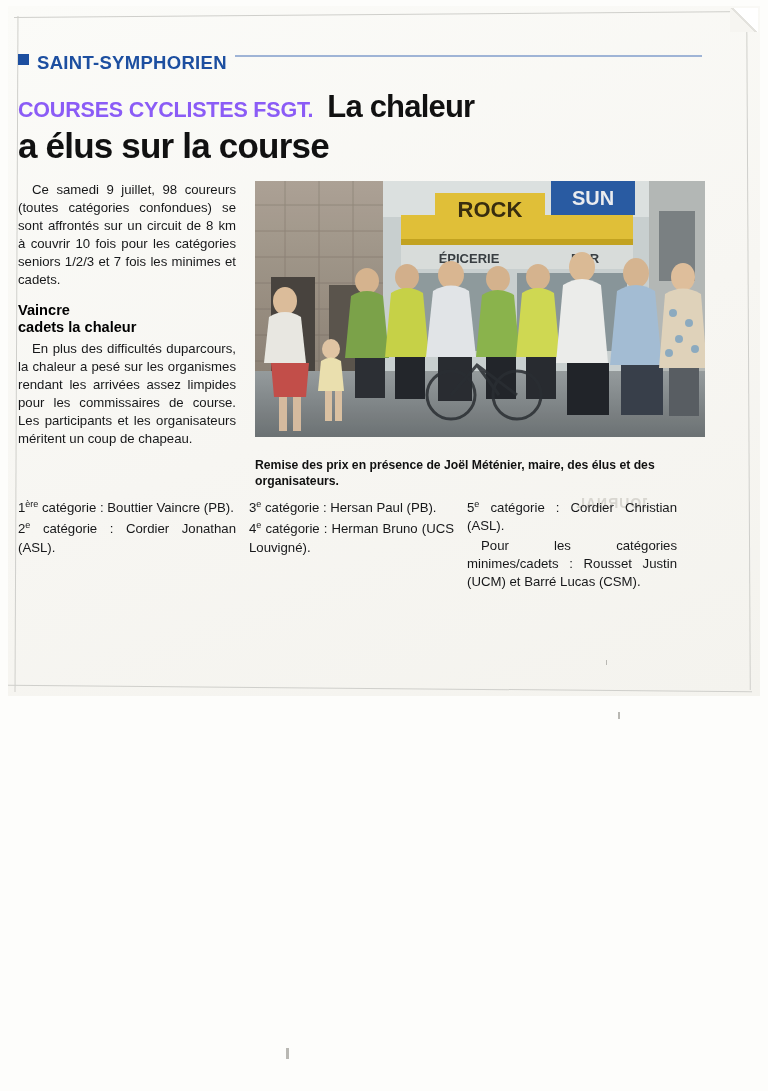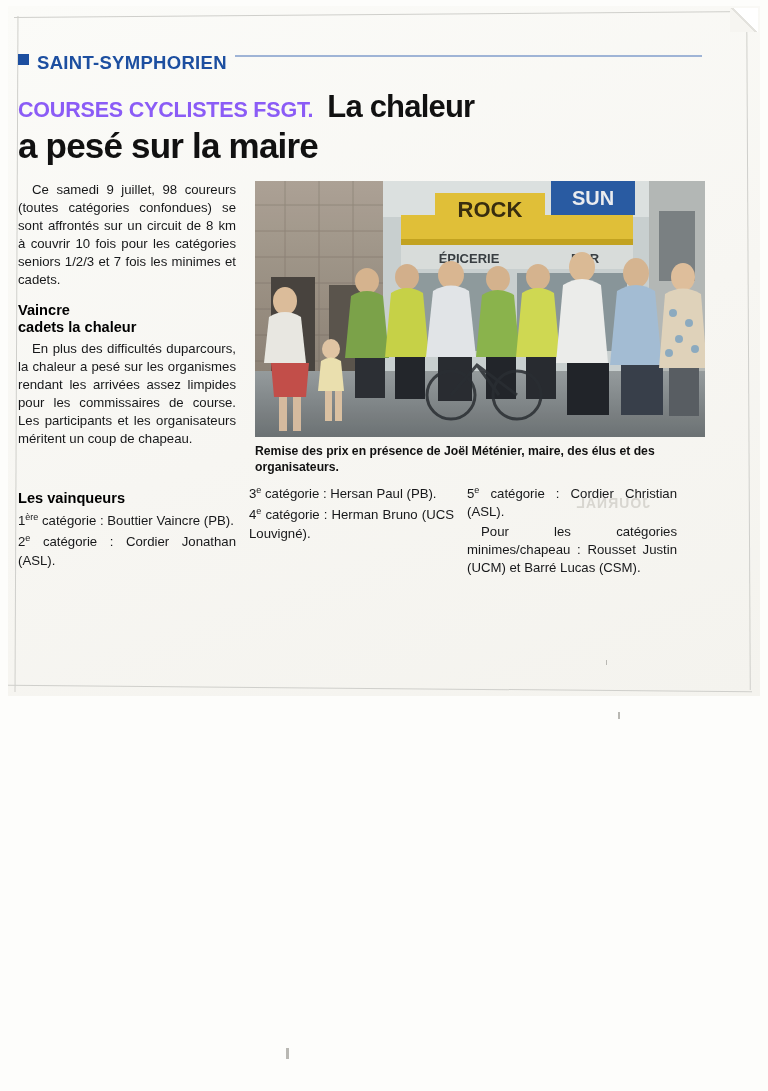--- a/index.html
+++ b/index.html
@@ -158,21 +158,21 @@
     position: relative;
     overflow: hidden;
     background: #9aa7ae;
     border: 0;
   }
   #photo-caption {
     font-size: 12.2px;
     font-weight: bold;
     line-height: 1.3;
     color: #111;
-    margin-top: 7px;
+    margin-top: 21px;
     width: 436px;
   }
 
   
   #lower-zone {
     display: flex;
     margin-top: 8px;
     padding-left: 4px;
     gap: 13px;
   }
@@ -229,21 +229,21 @@
       <div id="locality-square"></div>
       <div id="locality-name">SAINT-SYMPHORIEN</div>
       <div id="locality-rule"></div>
     </div>
 
     <div id="headline-block">
       <div id="kicker-line">
         <div id="kicker">COURSES CYCLISTES FSGT.</div>
         <div id="headline-1">La chaleur</div>
       </div>
-      <div id="headline-2">a pesé sur la maire</div>
+      <div id="headline-2">a élus sur la course</div>
     </div>
 
     <div id="upper-zone">
 
       <div id="col-left">
         <p class="para lead">Ce samedi 9 juillet, 98 coureurs (toutes catégories confondues) se sont affrontés sur un circuit de 8 km à couvrir 10 fois pour les catégories seniors 1/2/3 et 7 fois les minimes et cadets.</p>
 
         <div class="subhead">
           <span>Vaincre</span><br>
           <span>cadets la chaleur</span>
@@ -367,30 +367,29 @@
             <rect x="0" y="0" width="450" height="256" fill="#000000" opacity="0.03"></rect>
           </svg>
         </div>
         <div id="photo-caption">Remise des prix en présence de Joël Méténier, maire, des élus et des organisateurs.</div>
       </div>
     </div>
 
     <div id="lower-zone">
 
       <div id="lower-col-1">
-        <div class="subhead" style="margin-top:6px;">Les vainqueurs</div>
         <p class="para"><span>1</span><span class="sup">ère</span><span> catégorie : Bouttier Vaincre (PB).</span></p>
         <p class="para"><span>2</span><span class="sup">e</span><span> catégorie : Cordier Jonathan (ASL).</span></p>
       </div>
 
       <div id="lower-col-2">
         <p class="para"><span>3</span><span class="sup">e</span><span> catégorie : Hersan Paul (PB).</span></p>
         <p class="para"><span>4</span><span class="sup">e</span><span> catégorie : Herman Bruno (UCS Louvigné).</span></p>
       </div>
 
       <div id="lower-col-3">
         <p class="para"><span>5</span><span class="sup">e</span><span> catégorie : Cordier Christian (ASL).</span></p>
-        <p class="para lead">Pour les catégories minimes/chapeau : Rousset Justin (UCM) et Barré Lucas (CSM).</p>
+        <p class="para lead">Pour les catégories minimes/cadets : Rousset Justin (UCM) et Barré Lucas (CSM).</p>
       </div>
 
     </div>
   </div>
 </div>
 
 </body></html>

